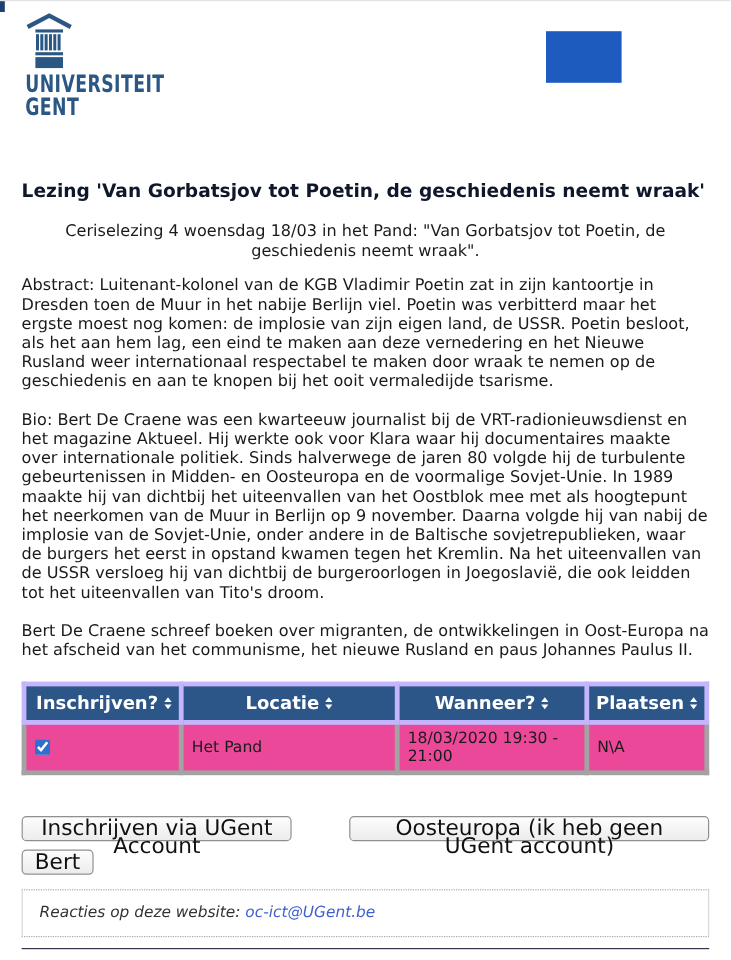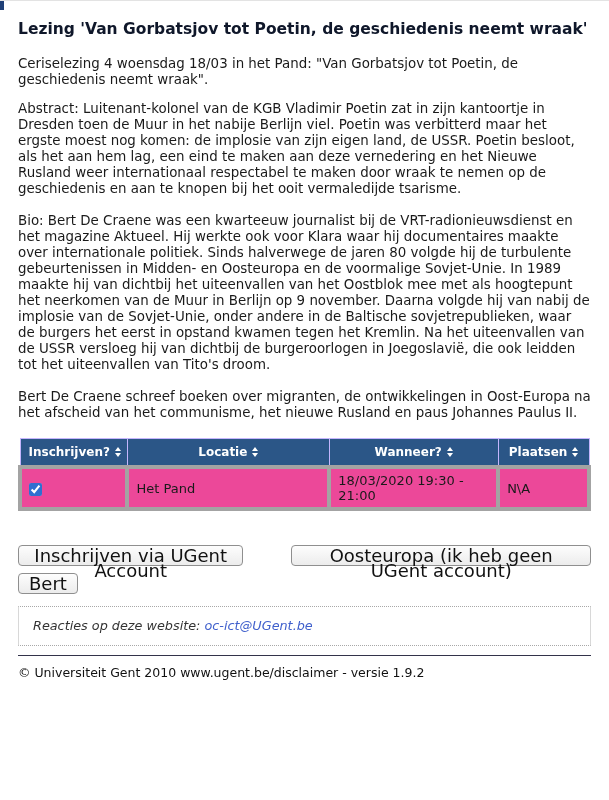--- a/index.html
+++ b/index.html
@@ -16,29 +16,29 @@
   .logo-block{position:absolute;left:21px;top:8px;}
   .logo-icon{display:block;}
   .brand{margin-top:4px;font-weight:bold;color:var(--logo-navy,#2A5784);
     font-size:20px;line-height:19px;letter-spacing:0.5px;
     transform:scaleX(0.72);transform-origin:left top;white-space:nowrap;}
   .blue-rect{position:absolute;left:455px;top:25px;width:63px;height:43px;background:var(--banner-blue,#1E5BBE);}
   
   .content{margin:0 18px;width:573px;}
   h1.page-title{font-size:15.5px;font-weight:bold;color:#0f172a;margin:19px 0 0 0;line-height:19px;}
   p.body-text{font-size:13.4px;line-height:16px;margin:0;}
-  .intro{margin-top:17px !important;}
+  .intro{margin-top:17px !important;text-align:center;}
   .abstract{margin-top:13px !important;}
   .bio{margin-top:16px !important;}
   .books{margin-top:16px !important;}
   
   table.sessions{width:100%;border-collapse:collapse;margin-top:17px;font-size:13px;}
   table.sessions th{
     background:var(--table-header-bg,#2B5687);color:#ffffff;font-weight:bold;
-    padding:5px 6px;border:1px solid #c4b5fd;text-align:center;font-size:12px;height:16px;
+    padding:5px 6px;border:4px solid #c4b5fd;text-align:center;font-size:15px;height:16px;
   }
   table.sessions th.first{text-align:left;padding-left:8px;}
   table.sessions td{border:4px solid #a3a3a3;padding:4px 7px;height:18px;background:#ec4899;}
   .col-inschrijven{width:18%;} .col-locatie{width:36%;} .col-wanneer{width:30%;} .col-plaatsen{width:16%;}
   .th-inner{display:inline-flex;align-items:center;gap:5px;}
   .sort-icon{display:inline-flex;flex-direction:column;align-items:center;line-height:0;}
   .tri-up{width:0;height:0;border-left:3.5px solid transparent;border-right:3.5px solid transparent;border-bottom:4px solid #fff;}
   .tri-down{width:0;height:0;border-left:3.5px solid transparent;border-right:3.5px solid transparent;border-top:4px solid #fff;margin-top:1.5px;}
   input.session-checkbox{width:13px;height:13px;margin:0;vertical-align:middle;accent-color:#2f6fd0;}
   
@@ -59,20 +59,41 @@
   .feedback-link{color:var(--link-blue,#4060CC);text-decoration:none;cursor:pointer;}
   .footer-rule{border:none;border-top:1px solid #33334a;margin:9px 0 0 0;}
   .copyright{margin-top:9px;font-size:12.5px;color:#111;}
 </style>
 </head>
 <body>
 
 <div class="page">
   <div class="corner-mark"></div>
 
+  <div class="header">
+    <div class="logo-block">
+      <svg class="logo-icon" width="40" height="48" viewBox="0 0 40 48" style="color:#2A5784">
+        <polyline points="2,13.5 20,4 38,13.5" fill="none" stroke="currentColor" stroke-width="3.6"></polyline>
+        <rect x="8.5" y="15.5" width="23" height="2.6" fill="currentColor"></rect>
+        <rect x="9" y="19.5" width="2.5" height="13.5" fill="currentColor"></rect>
+        <rect x="12.6" y="19.5" width="2.5" height="13.5" fill="currentColor"></rect>
+        <rect x="16.2" y="19.5" width="2.5" height="13.5" fill="currentColor"></rect>
+        <rect x="19.8" y="19.5" width="2.5" height="13.5" fill="currentColor"></rect>
+        <rect x="23.4" y="19.5" width="2.5" height="13.5" fill="currentColor"></rect>
+        <rect x="27" y="19.5" width="2.5" height="13.5" fill="currentColor"></rect>
+        <rect x="8.5" y="34.5" width="23" height="2.6" fill="currentColor"></rect>
+        <rect x="8.5" y="38.6" width="23" height="9.2" fill="currentColor"></rect>
+      </svg>
+      <div class="brand">
+        <div>UNIVERSITEIT</div>
+        <div>GENT</div>
+      </div>
+    </div>
+    <div class="blue-rect"></div>
+  </div>
 
   <div class="content">
     <h1 class="page-title">Lezing 'Van Gorbatsjov tot Poetin, de geschiedenis neemt wraak'</h1>
 
     <p class="body-text intro">Ceriselezing 4 woensdag 18/03 in het Pand: "Van Gorbatsjov tot Poetin, de geschiedenis neemt wraak".</p>
     <p class="body-text abstract">Abstract: Luitenant-kolonel van de KGB Vladimir Poetin zat in zijn kantoortje in Dresden toen de Muur in het nabije Berlijn viel. Poetin was verbitterd maar het ergste moest nog komen: de implosie van zijn eigen land, de USSR. Poetin besloot, als het aan hem lag, een eind te maken aan deze vernedering en het Nieuwe Rusland weer internationaal respectabel te maken door wraak te nemen op de geschiedenis en aan te knopen bij het ooit vermaledijde tsarisme.</p>
     <p class="body-text bio">Bio: Bert De Craene was een kwarteeuw journalist bij de VRT-radionieuwsdienst en het magazine Aktueel. Hij werkte ook voor Klara waar hij documentaires maakte over internationale politiek. Sinds halverwege de jaren 80 volgde hij de turbulente gebeurtenissen in Midden- en Oosteuropa en de voormalige Sovjet-Unie. In 1989 maakte hij van dichtbij het uiteenvallen van het Oostblok mee met als hoogtepunt het neerkomen van de Muur in Berlijn op 9 november. Daarna volgde hij van nabij de implosie van de Sovjet-Unie, onder andere in de Baltische sovjetrepublieken, waar de burgers het eerst in opstand kwamen tegen het Kremlin. Na het uiteenvallen van de USSR versloeg hij van dichtbij de burgeroorlogen in Joegoslavië, die ook leidden tot het uiteenvallen van Tito's droom.</p>
     <p class="body-text books">Bert De Craene schreef boeken over migranten, de ontwikkelingen in Oost-Europa na het afscheid van het communisme, het nieuwe Rusland en paus Johannes Paulus II.</p>
 
     <table class="sessions">

